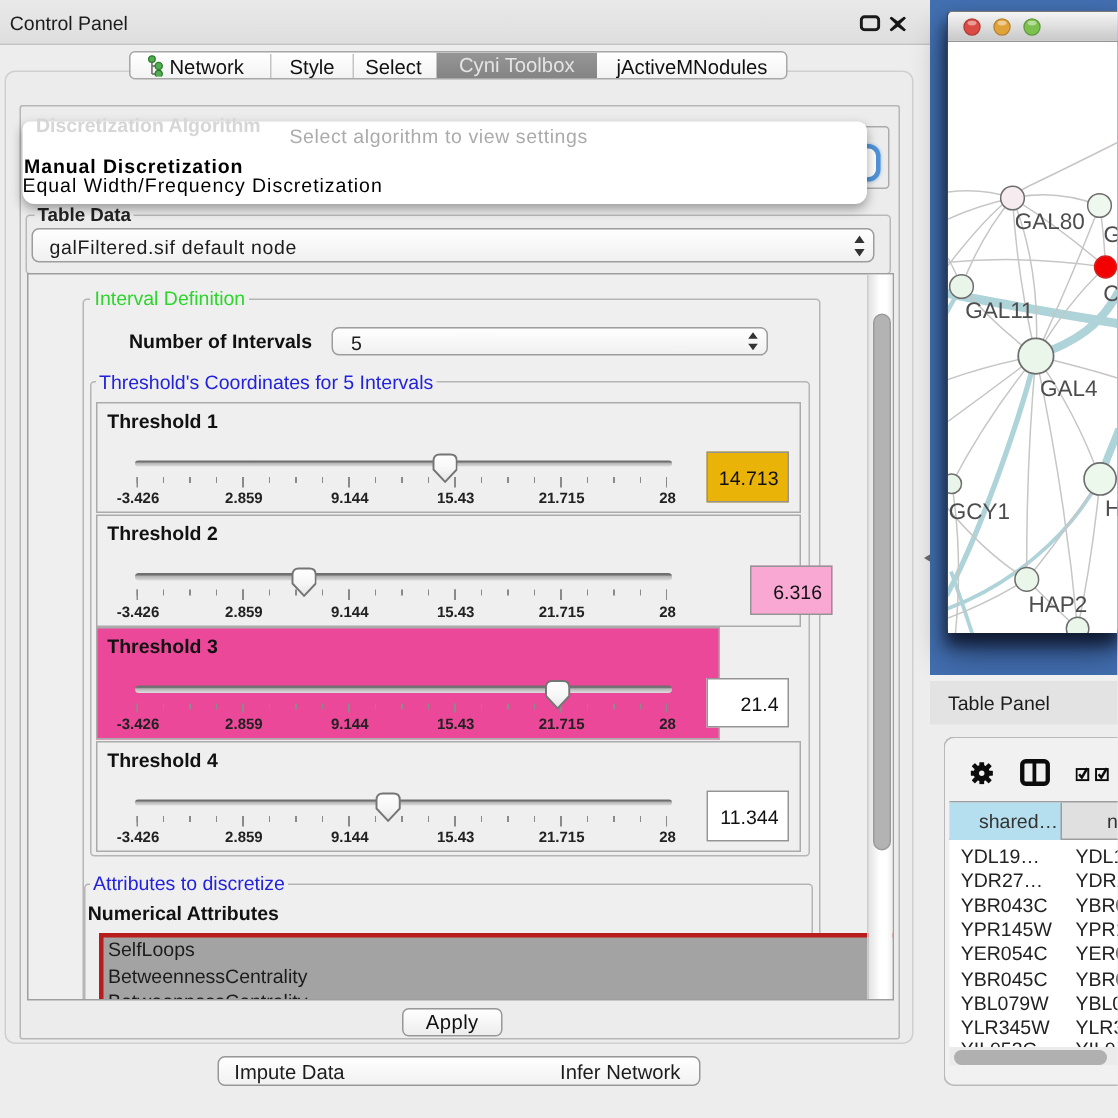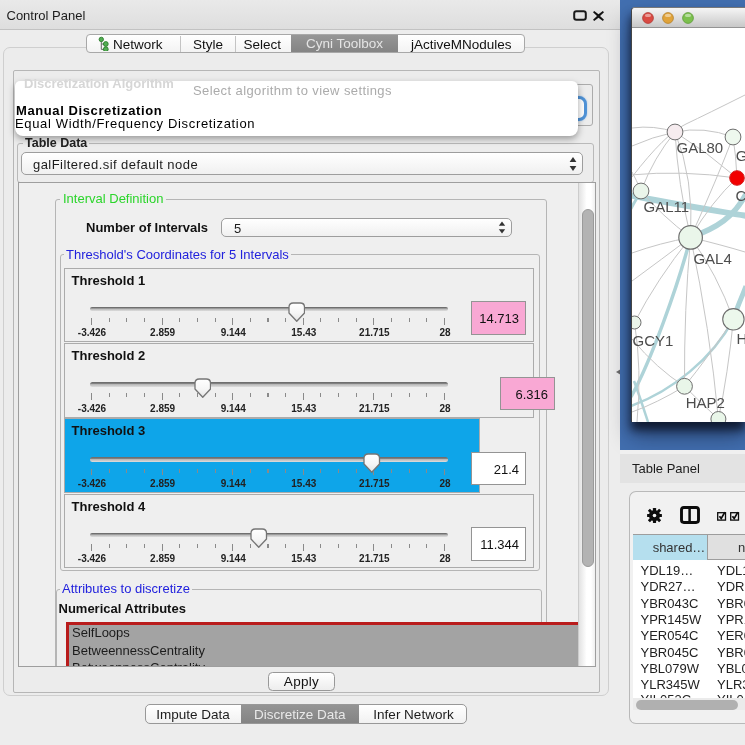--- a/index.html
+++ b/index.html
@@ -91,21 +91,21 @@
       <svg class="abs" style="left:223.45px;top:33.5px;" width="17.5" height="20" viewBox="0 0 17.5 20">
         <defs>
             <linearGradient id="g84" x1="0" y1="0" x2="0" y2="1">
               <stop offset="0" stop-color="#ffffff"></stop>
               <stop offset="0.55" stop-color="#f6f6f6"></stop>
               <stop offset="1" stop-color="#e4e4e4"></stop>
             </linearGradient>
           </defs>
         <path d="M1 5.2 Q1 1 5.2 1 L12.3 1 Q16.5 1 16.5 5.2 L16.5 11 L8.75 19.3 L1 11 Z" fill="url(#g84)" stroke="#757575" stroke-width="1.3" stroke-linejoin="round"></path>
       </svg>
-      <div class="abs" style="left:406.5px;top:32.5px;width:55px;height:33.5px;background:#f9a8d4;border:1px solid #949494;">
+      <div class="abs" style="left:406.5px;top:32.5px;width:55px;height:33.5px;background:#eab308;border:1px solid #949494;">
         <div class="abs" style="right:6px;top:9px;font-size:13px;color:#111;">14.713</div>
       </div>
     </div>
 
     <div class="abs" style="left:45px;top:160.1px;width:470px;height:74.5px;background:#efefef;border:1px solid #ababab;">
       <div class="abs" style="left:7px;top:4px;font-size:13px;font-weight:bold;color:#111;">Threshold 2</div>
       <div class="abs" style="left:25.5px;top:38px;width:358px;height:4.5px;border-radius:2.5px;background:linear-gradient(180deg,#6f6f6f 0,#6f6f6f 25%,#b5b5b5 45%,#dedede);"></div>
       <div class="abs" style="left:26.5px;top:49.2px;width:356px;height:4.2px;background:repeating-linear-gradient(90deg,#8a8a8a 0,#8a8a8a 1px,transparent 1px,transparent 17.65px);"></div>
       <div class="abs" style="left:26.5px;top:49.2px;width:356px;height:6.8px;background:repeating-linear-gradient(90deg,#8a8a8a 0,#8a8a8a 1px,transparent 1px,transparent 70.6px);"></div>
       <div class="abs" style="left:2.5px;top:58.5px;width:50px;text-align:center;font-size:10px;font-weight:bold;color:#222;">-3.426</div>
@@ -122,21 +122,21 @@
               <stop offset="1" stop-color="#e4e4e4"></stop>
             </linearGradient>
           </defs>
         <path d="M1 5.2 Q1 1 5.2 1 L12.3 1 Q16.5 1 16.5 5.2 L16.5 11 L8.75 19.3 L1 11 Z" fill="url(#g160)" stroke="#757575" stroke-width="1.3" stroke-linejoin="round"></path>
       </svg>
       <div class="abs" style="left:406.5px;top:32.5px;width:55px;height:33.5px;background:#f9a8d4;border:1px solid #949494;margin-left:29px;">
         <div class="abs" style="right:6px;top:9px;font-size:13px;color:#111;">6.316</div>
       </div>
     </div>
 
-    <div class="abs" style="left:45px;top:235.4px;width:416px;height:74.5px;background:#0ea5e9;border:1px solid #ababab;">
+    <div class="abs" style="left:45px;top:235.4px;width:416px;height:74.5px;background:#ec4899;border:1px solid #ababab;">
       <div class="abs" style="left:7px;top:4px;font-size:13px;font-weight:bold;color:#111;">Threshold 3</div>
       <div class="abs" style="left:25.5px;top:38px;width:358px;height:4.5px;border-radius:2.5px;background:linear-gradient(180deg,#6f6f6f 0,#6f6f6f 25%,#b5b5b5 45%,#dedede);"></div>
       <div class="abs" style="left:26.5px;top:49.2px;width:356px;height:4.2px;background:repeating-linear-gradient(90deg,#8a8a8a 0,#8a8a8a 1px,transparent 1px,transparent 17.65px);"></div>
       <div class="abs" style="left:26.5px;top:49.2px;width:356px;height:6.8px;background:repeating-linear-gradient(90deg,#8a8a8a 0,#8a8a8a 1px,transparent 1px,transparent 70.6px);"></div>
       <div class="abs" style="left:2.5px;top:58.5px;width:50px;text-align:center;font-size:10px;font-weight:bold;color:#222;">-3.426</div>
       <div class="abs" style="left:73.1px;top:58.5px;width:50px;text-align:center;font-size:10px;font-weight:bold;color:#222;">2.859</div>
       <div class="abs" style="left:143.7px;top:58.5px;width:50px;text-align:center;font-size:10px;font-weight:bold;color:#222;">9.144</div>
       <div class="abs" style="left:214.3px;top:58.5px;width:50px;text-align:center;font-size:10px;font-weight:bold;color:#222;">15.43</div>
       <div class="abs" style="left:284.9px;top:58.5px;width:50px;text-align:center;font-size:10px;font-weight:bold;color:#222;">21.715</div>
       <div class="abs" style="left:355.5px;top:58.5px;width:50px;text-align:center;font-size:10px;font-weight:bold;color:#222;">28</div>
@@ -196,21 +196,20 @@
 
     <div class="abs" style="left:559.5px;top:0;width:18px;height:485px;background:linear-gradient(90deg,#e2e2e2,#ffffff 45%,#ffffff 70%,#ebebeb);border-left:1px solid #cccccc;">
       <div class="abs" style="left:2.5px;top:26px;width:12px;height:358px;background:#b3b3b3;border:1px solid #9a9a9a;border-radius:6.5px;"></div>
     </div>
   </div>
 
   <div class="abs" style="left:268px;top:672px;width:67px;height:19px;background:linear-gradient(180deg,#ffffff,#ededed);border:1px solid #989898;border-radius:4.5px;text-align:center;line-height:17px;font-size:13.5px;letter-spacing:0.3px;color:#111;">Apply</div>
 
   <div class="abs" style="left:144.5px;top:703.6px;width:322.5px;height:20px;background:linear-gradient(180deg,#ffffff,#f1f1f1);border:1px solid #989898;border-radius:5px;overflow:hidden;font-size:13.5px;">
     <div class="abs" style="left:0;top:0;width:95px;height:20px;text-align:center;line-height:19px;color:#1c1c1c;">Impute Data</div>
-    <div class="abs" style="left:95px;top:0;width:118.5px;height:20px;background:linear-gradient(180deg,#949494,#828282);text-align:center;line-height:19px;color:#e9e9e9;">Discretize Data</div>
     <div class="abs" style="left:213.5px;top:0;width:109px;height:20px;text-align:center;line-height:19px;color:#1c1c1c;">Infer Network</div>
   </div>
 
   <svg class="abs" style="left:615.5px;top:368.5px;" width="5" height="6" viewBox="0 0 5 6">
       <path d="M5 0 L5 6 L0 3 Z" fill="#6a6a6a"></path>
     </svg>
 </div>
 
 <div class="abs" style="left:620px;top:0;width:125px;height:450px;background:#426fb0;"></div>
 

